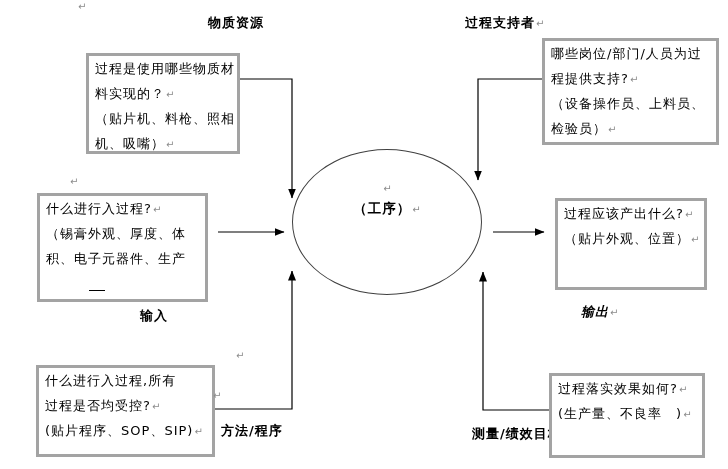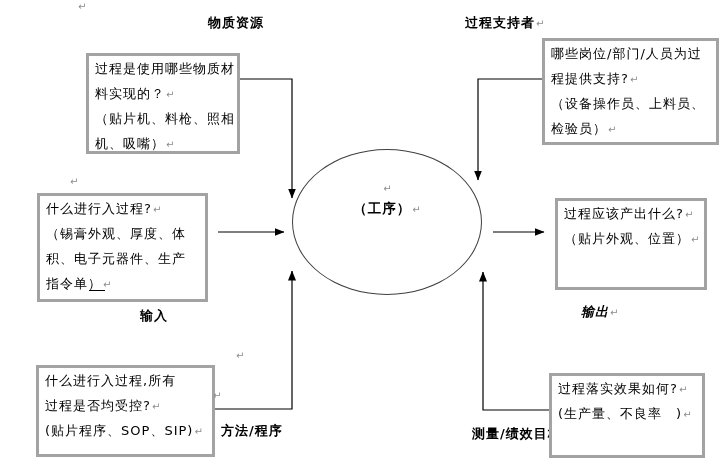--- a/index.html
+++ b/index.html
@@ -118,21 +118,20 @@
       <div class="tline">过程是使用哪些物质材</div>
       <div class="tline">料实现的？<span class="pilcrow">↵</span></div>
       <div class="tline">（贴片机、料枪、照相</div>
       <div class="tline">机、吸嘴）<span class="pilcrow">↵</span></div>
     </div>
 
   <div class="box" style="left:37px; top:193px; width:171px; height:109px;">
       <div class="tline">什么进行入过程?<span class="pilcrow">↵</span></div>
       <div class="tline">（锡膏外观、厚度、体</div>
       <div class="tline">积、电子元器件、生产</div>
-      <div class="tline">指令单）<span class="pilcrow">↵</span></div>
     </div>
   <div class="underline-mark" style="left:89px; top:290px;"></div>
 
   <div class="box" style="left:36px; top:365px; width:179px; height:92px;">
       <div class="tline">什么进行入过程,所有</div>
       <div class="tline">过程是否均受控?<span class="pilcrow">↵</span></div>
       <div class="tline">(贴片程序、SOP、SIP)<span class="pilcrow">↵</span></div>
     </div>
 
   <div class="box" style="left:542px; top:38px; width:177px; height:107px;">

